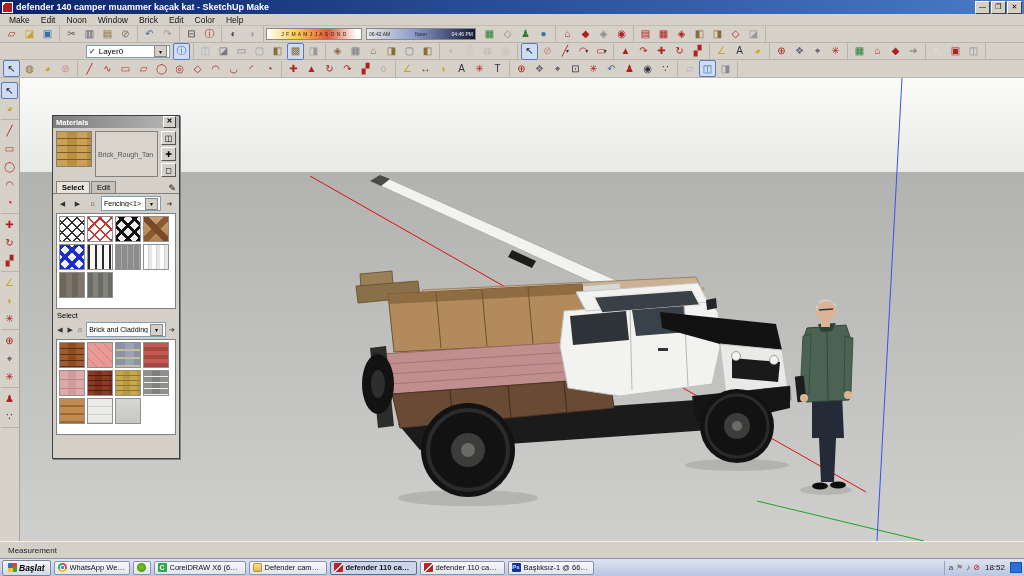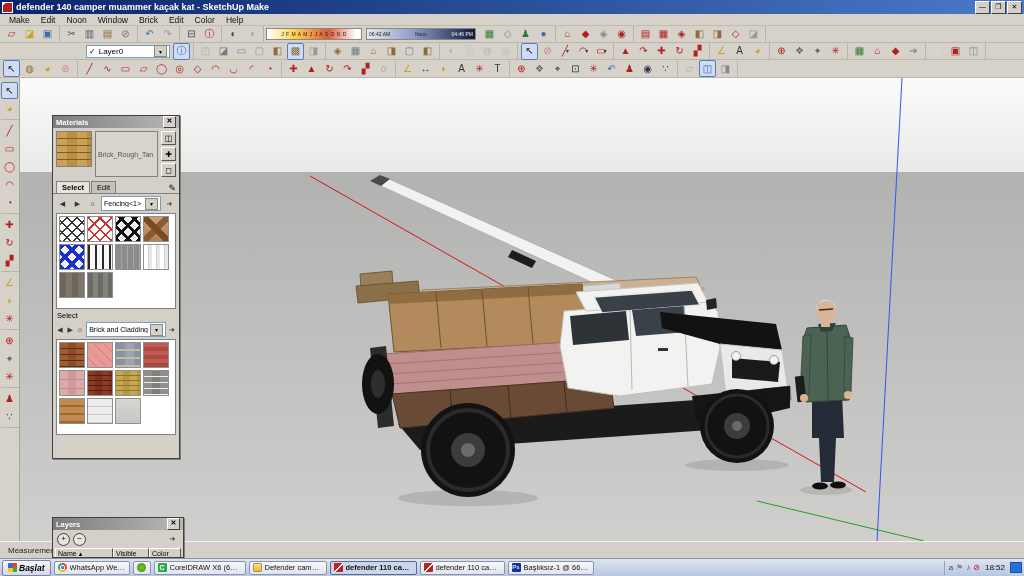--- a/index.html
+++ b/index.html
@@ -553,38 +553,20 @@
         <div class="swatch" style="background: repeating-linear-gradient(rgb(192, 138, 80) 0px, rgb(192, 138, 80) 6px, rgb(160, 104, 48) 6px, rgb(160, 104, 48) 8px);"></div>
         <div class="swatch" style="background: repeating-linear-gradient(rgb(236, 236, 234) 0px, rgb(236, 236, 234) 7px, rgb(207, 207, 205) 7px, rgb(207, 207, 205) 8px);"></div>
         <div class="swatch" style="background: linear-gradient(rgb(214, 214, 210), rgb(198, 198, 194));"></div>
       </div>
   </div>
 
   <div class="statusbar">
     <span class="measure">Measurement</span>
   </div>
 
-  <div class="panel" id="layers">
-    <div class="ptitle">
-      <span>Layers</span>
-      <span class="pclose">✕</span>
-    </div>
-    <div class="lay-tools">
-      <span class="circbtn">+</span>
-      <span class="circbtn">−</span>
-      <span class="lay-detail navbtn">➔</span>
-    </div>
-    <div class="lay-headers">
-      <span class="lh name">
-        <span>Name</span> <span>▴</span>
-      </span>
-      <span class="lh vis">Visible</span>
-      <span class="lh col">Color</span>
-    </div>
-  </div>
 
   <div class="taskbar">
     <span class="startbtn">
       <span class="winlogo"></span>
       <span>Başlat</span>
     </span>
     <span id="tasks" style="display:flex;gap:3px;align-items:center">
         <span class="task" style="width: 76px;">
           <span class="tico ic-chrome"></span>
           <span class="lbl">WhatsApp Web - Google...</span>

